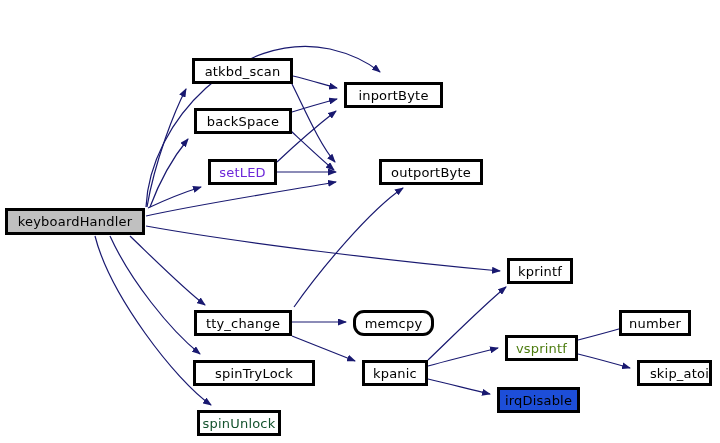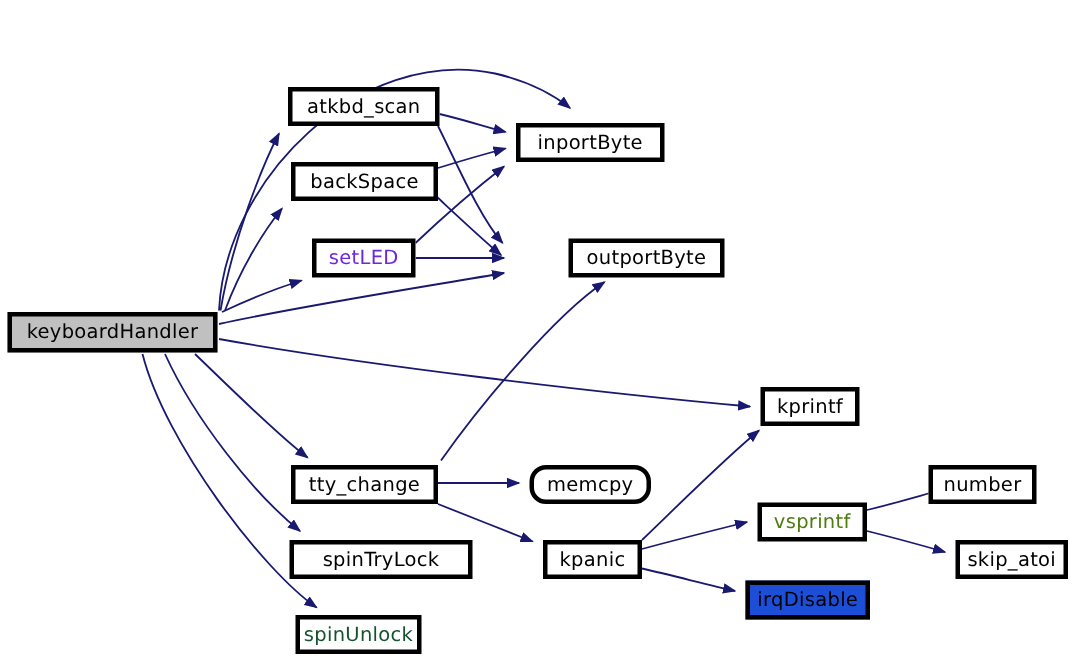--- a/index.html
+++ b/index.html
@@ -123,18 +123,18 @@
       </div>
       <div class="node" style="left: 505px; top: 335px; width: 73px; height: 26px; background: rgb(255, 255, 255); border-color: rgb(0, 0, 0); color: #4d7c0f;">
         <span class="node-label">vsprintf</span>
       </div>
       <div class="node" style="left: 497px; top: 387px; width: 83px; height: 26px; background: #1d4ed8; border-color: rgb(0, 0, 0); color: rgb(0, 0, 0);">
         <span class="node-label">irqDisable</span>
       </div>
       <div class="node" style="left: 619px; top: 310px; width: 72px; height: 26px; background: rgb(255, 255, 255); border-color: rgb(0, 0, 0); color: rgb(0, 0, 0);">
         <span class="node-label">number</span>
       </div>
-      <div class="node" style="left: 637px; top: 360px; width: 75px; height: 26px; background: rgb(255, 255, 255); border-color: rgb(0, 0, 0); color: rgb(0, 0, 0);">
+      <div class="node" style="left: 637px; top: 360px; width: 75px; height: 26px; background: rgb(255, 255, 255); border-color: rgb(0, 0, 0); color: rgb(0, 0, 0); justify-content: flex-end;">
         <span class="node-label">skip_atoi</span>
       </div>
     </div>
 
 </div>
 
 </body></html>

